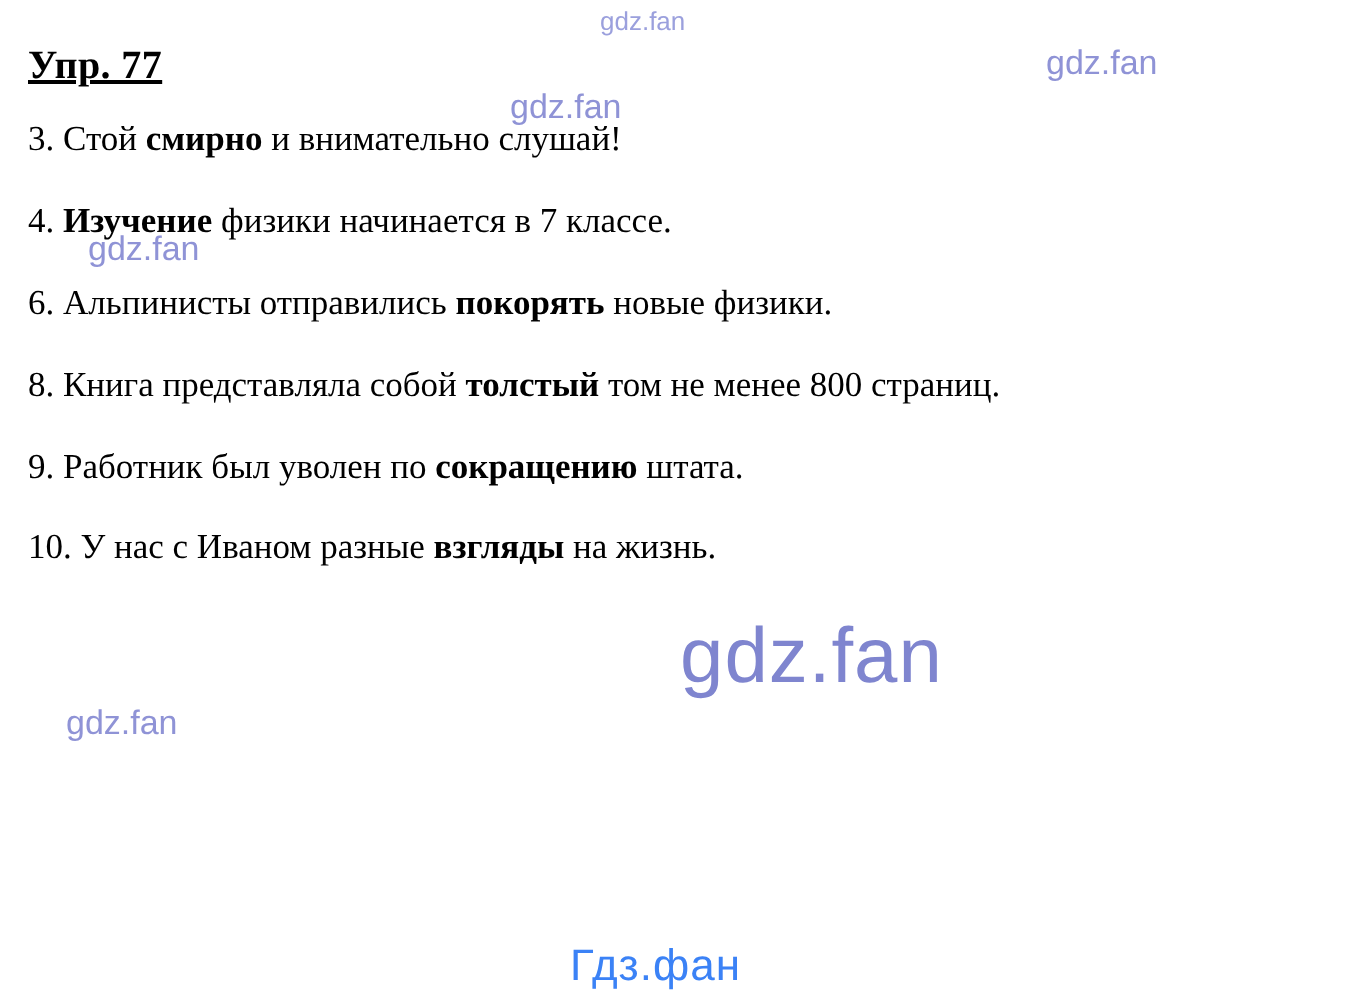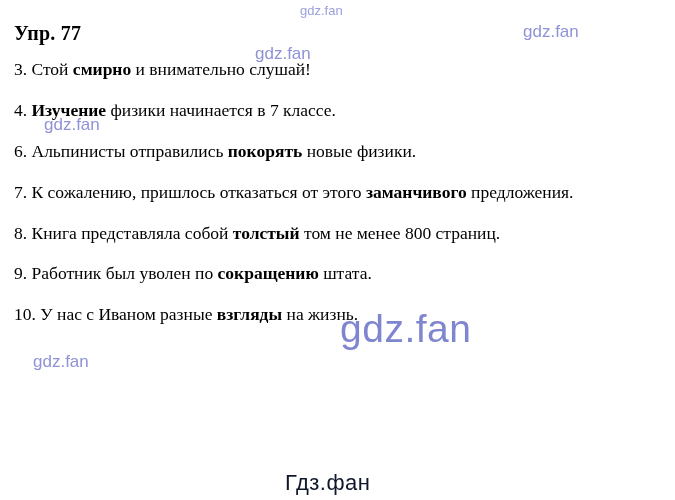--- a/index.html
+++ b/index.html
@@ -20,20 +20,21 @@
     width: 675px;
     height: 500px;
     box-sizing: border-box;
     padding: 14px 18px 0 10px;
   }
   .title {
     font-size: 20px;
     font-weight: bold;
     margin: 8px 0 14px 4px;
     letter-spacing: 0.2px;
+    text-decoration: underline;
   }
   .item {
     font-size: 17.5px;
     line-height: 1.25;
     margin: 0 0 19px 4px;
     text-align: justify;
   }
   .item.justified {
     text-align: justify;
     text-align-last: left;
@@ -45,35 +46,34 @@
   .wm {
     position: absolute;
     color: #8a8fd6;
     font-family: "Liberation Sans", sans-serif;
     font-weight: normal;
     pointer-events: none;
     white-space: nowrap;
   }
   .wm-mid   { font-size: 17px; color: #8f93d6; }
   .wm-big   { font-size: 39px; color: #7f85cf; letter-spacing: 0.5px; }
-  .wm-foot  { font-size: 22px; color: #0f172a; letter-spacing: 0.5px; }
+  .wm-foot  { font-size: 22px; color: #3b82f6; letter-spacing: 0.5px; }
   .wm-top   { font-size: 13px; color: #9ba0dd; }
 </style>
 </head>
 <body>
 
 <div class="page">
 
   <div class="title">Упр. 77</div>
 
   <div id="items">
       <p class="item"><span>3. Стой </span><b>смирно</b><span> и внимательно слушай!</span></p>
       <p class="item"><span>4. </span><b>Изучение</b><span> физики начинается в 7 классе.</span></p>
       <p class="item"><span>6. Альпинисты отправились </span><b>покорять</b><span> новые физики.</span></p>
-      <p class="item justified"><span>7. К сожалению, пришлось отказаться от этого </span><b>заманчивого</b><span> предложения.</span></p>
       <p class="item"><span>8. Книга представляла собой </span><b>толстый</b><span> том не менее 800 страниц.</span></p>
       <p class="item"><span>9. Работник был уволен по </span><b>сокращению</b><span> штата.</span></p>
       <p class="item"><span>10. У нас с Иваном разные </span><b>взгляды</b><span> на жизнь.</span></p>
     </div>
 
   <div id="watermarks">
       <div class="wm wm-top" style="left: 300px; top: 3px;">gdz.fan</div>
       <div class="wm wm-mid" style="left: 255px; top: 44px;">gdz.fan</div>
       <div class="wm wm-mid" style="left: 523px; top: 22px;">gdz.fan</div>
       <div class="wm wm-mid" style="left: 44px; top: 115px;">gdz.fan</div>

